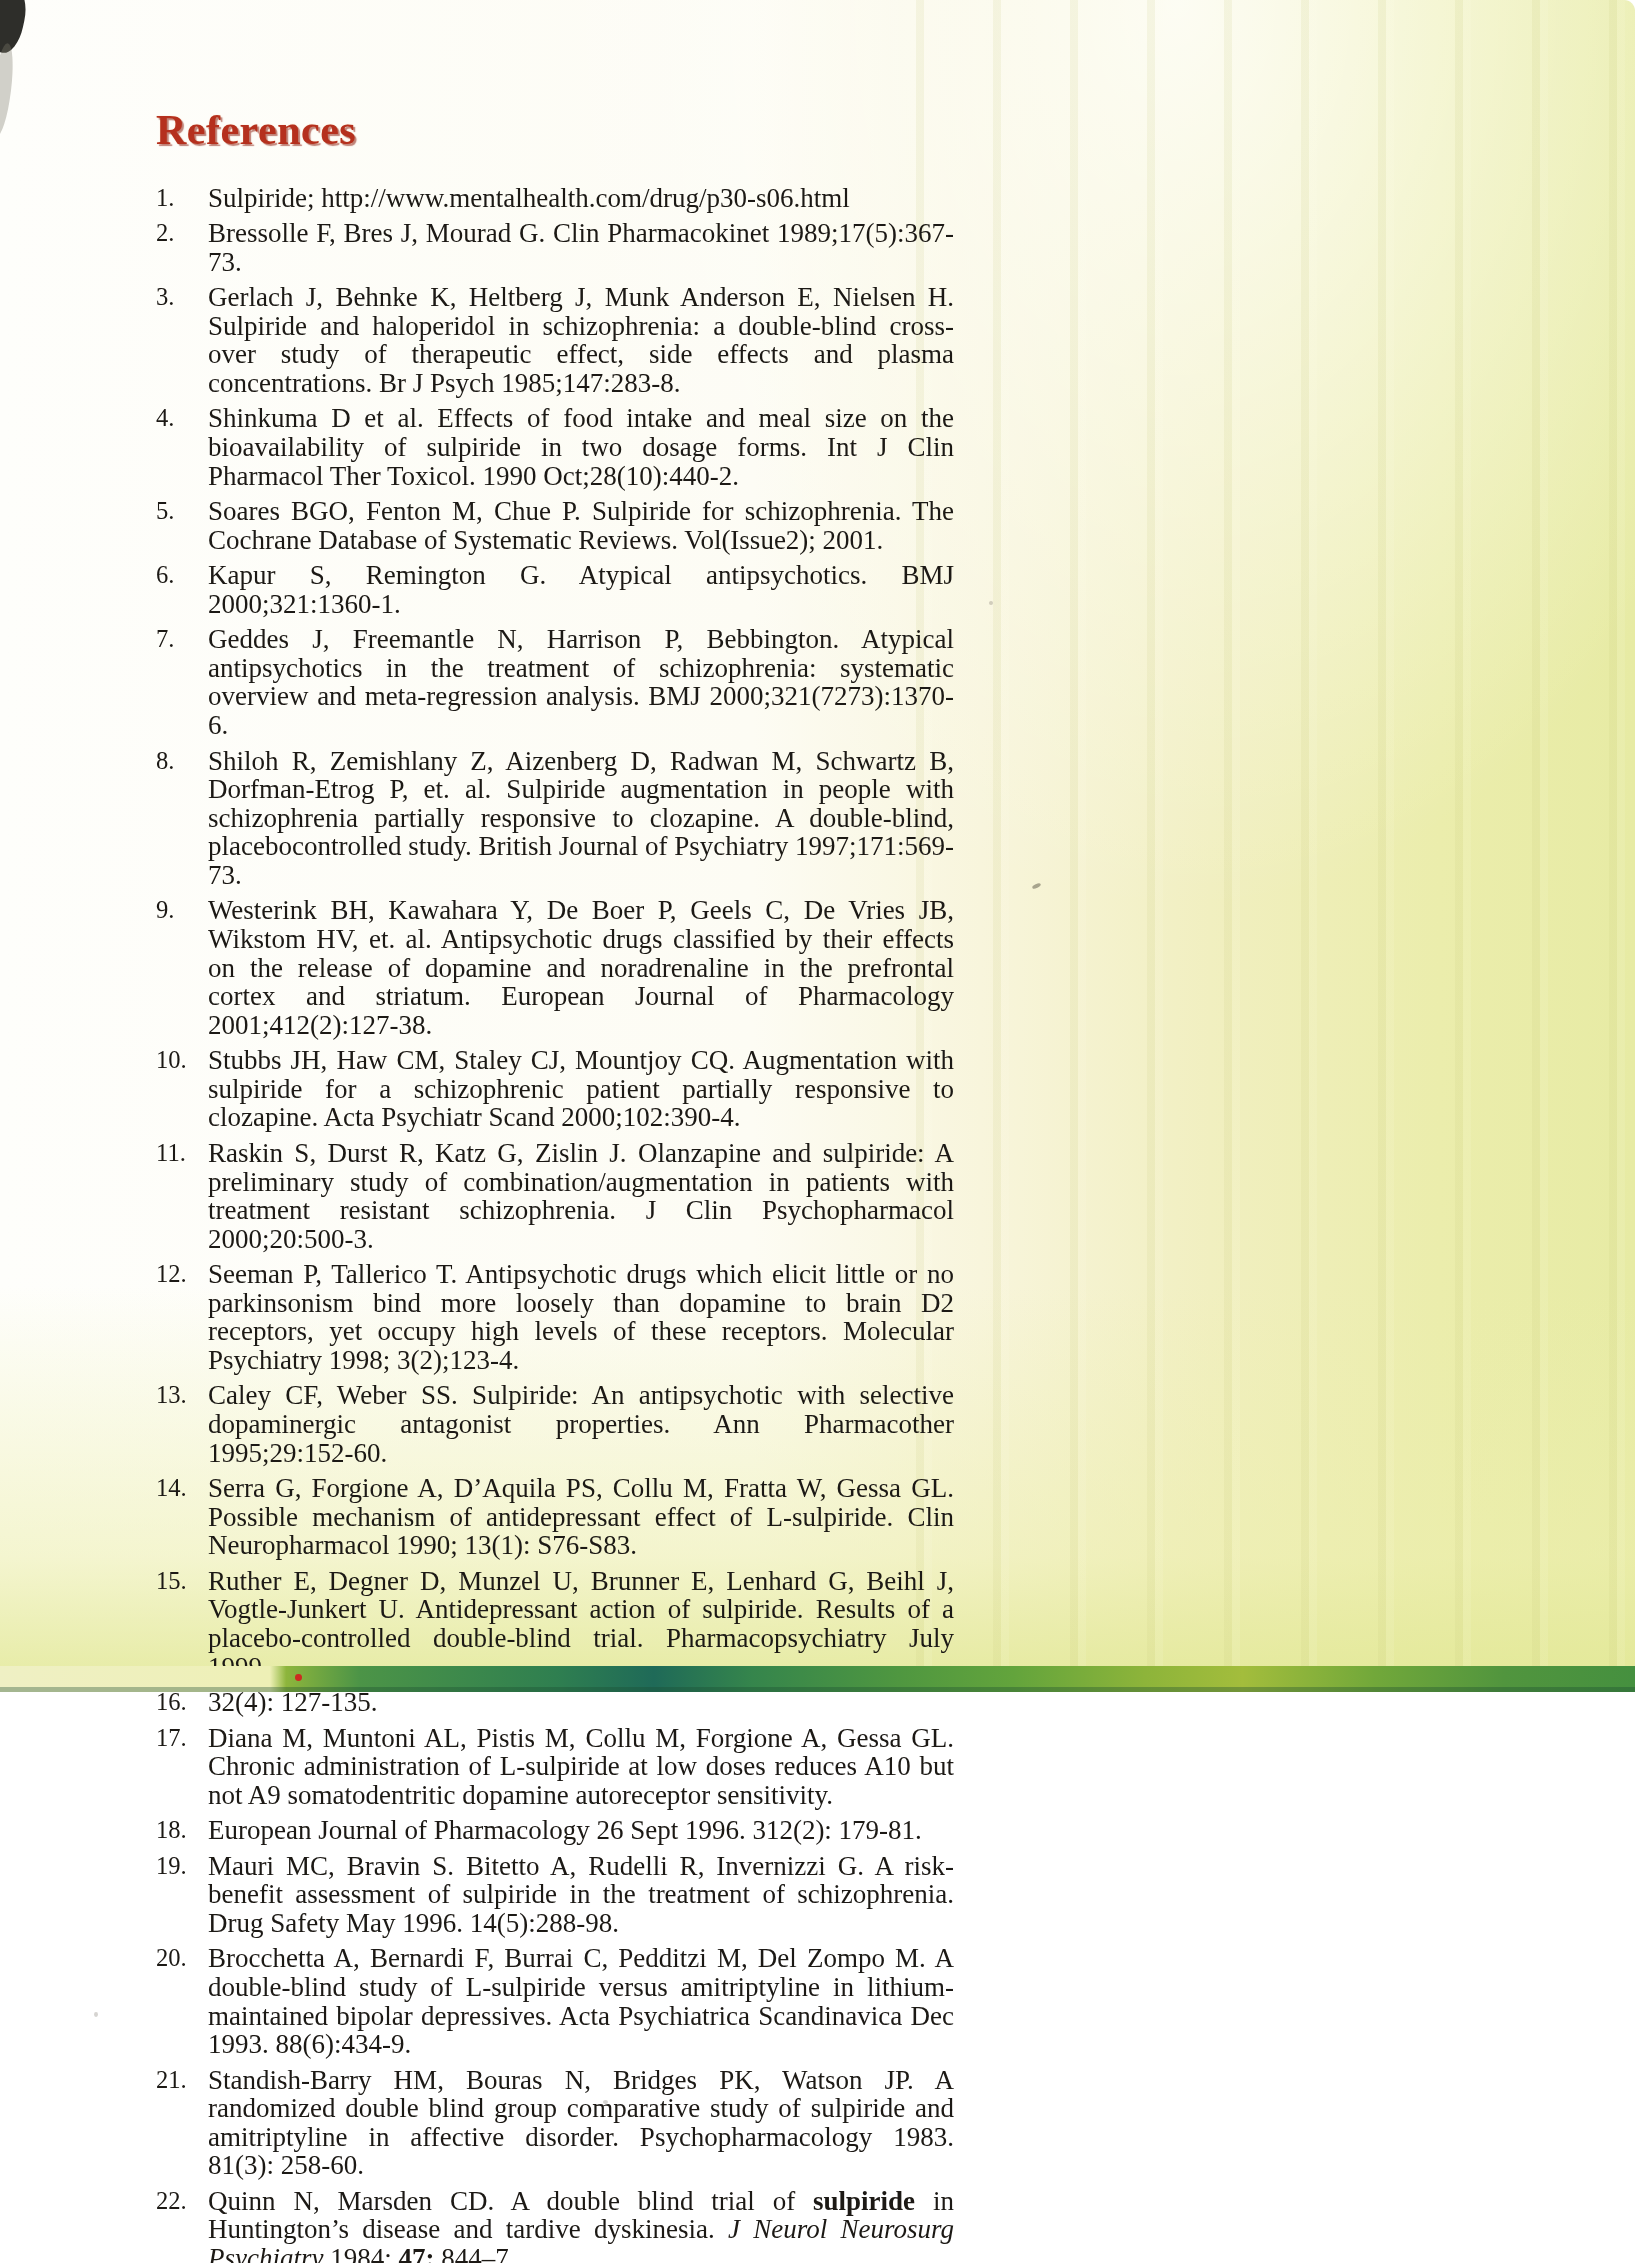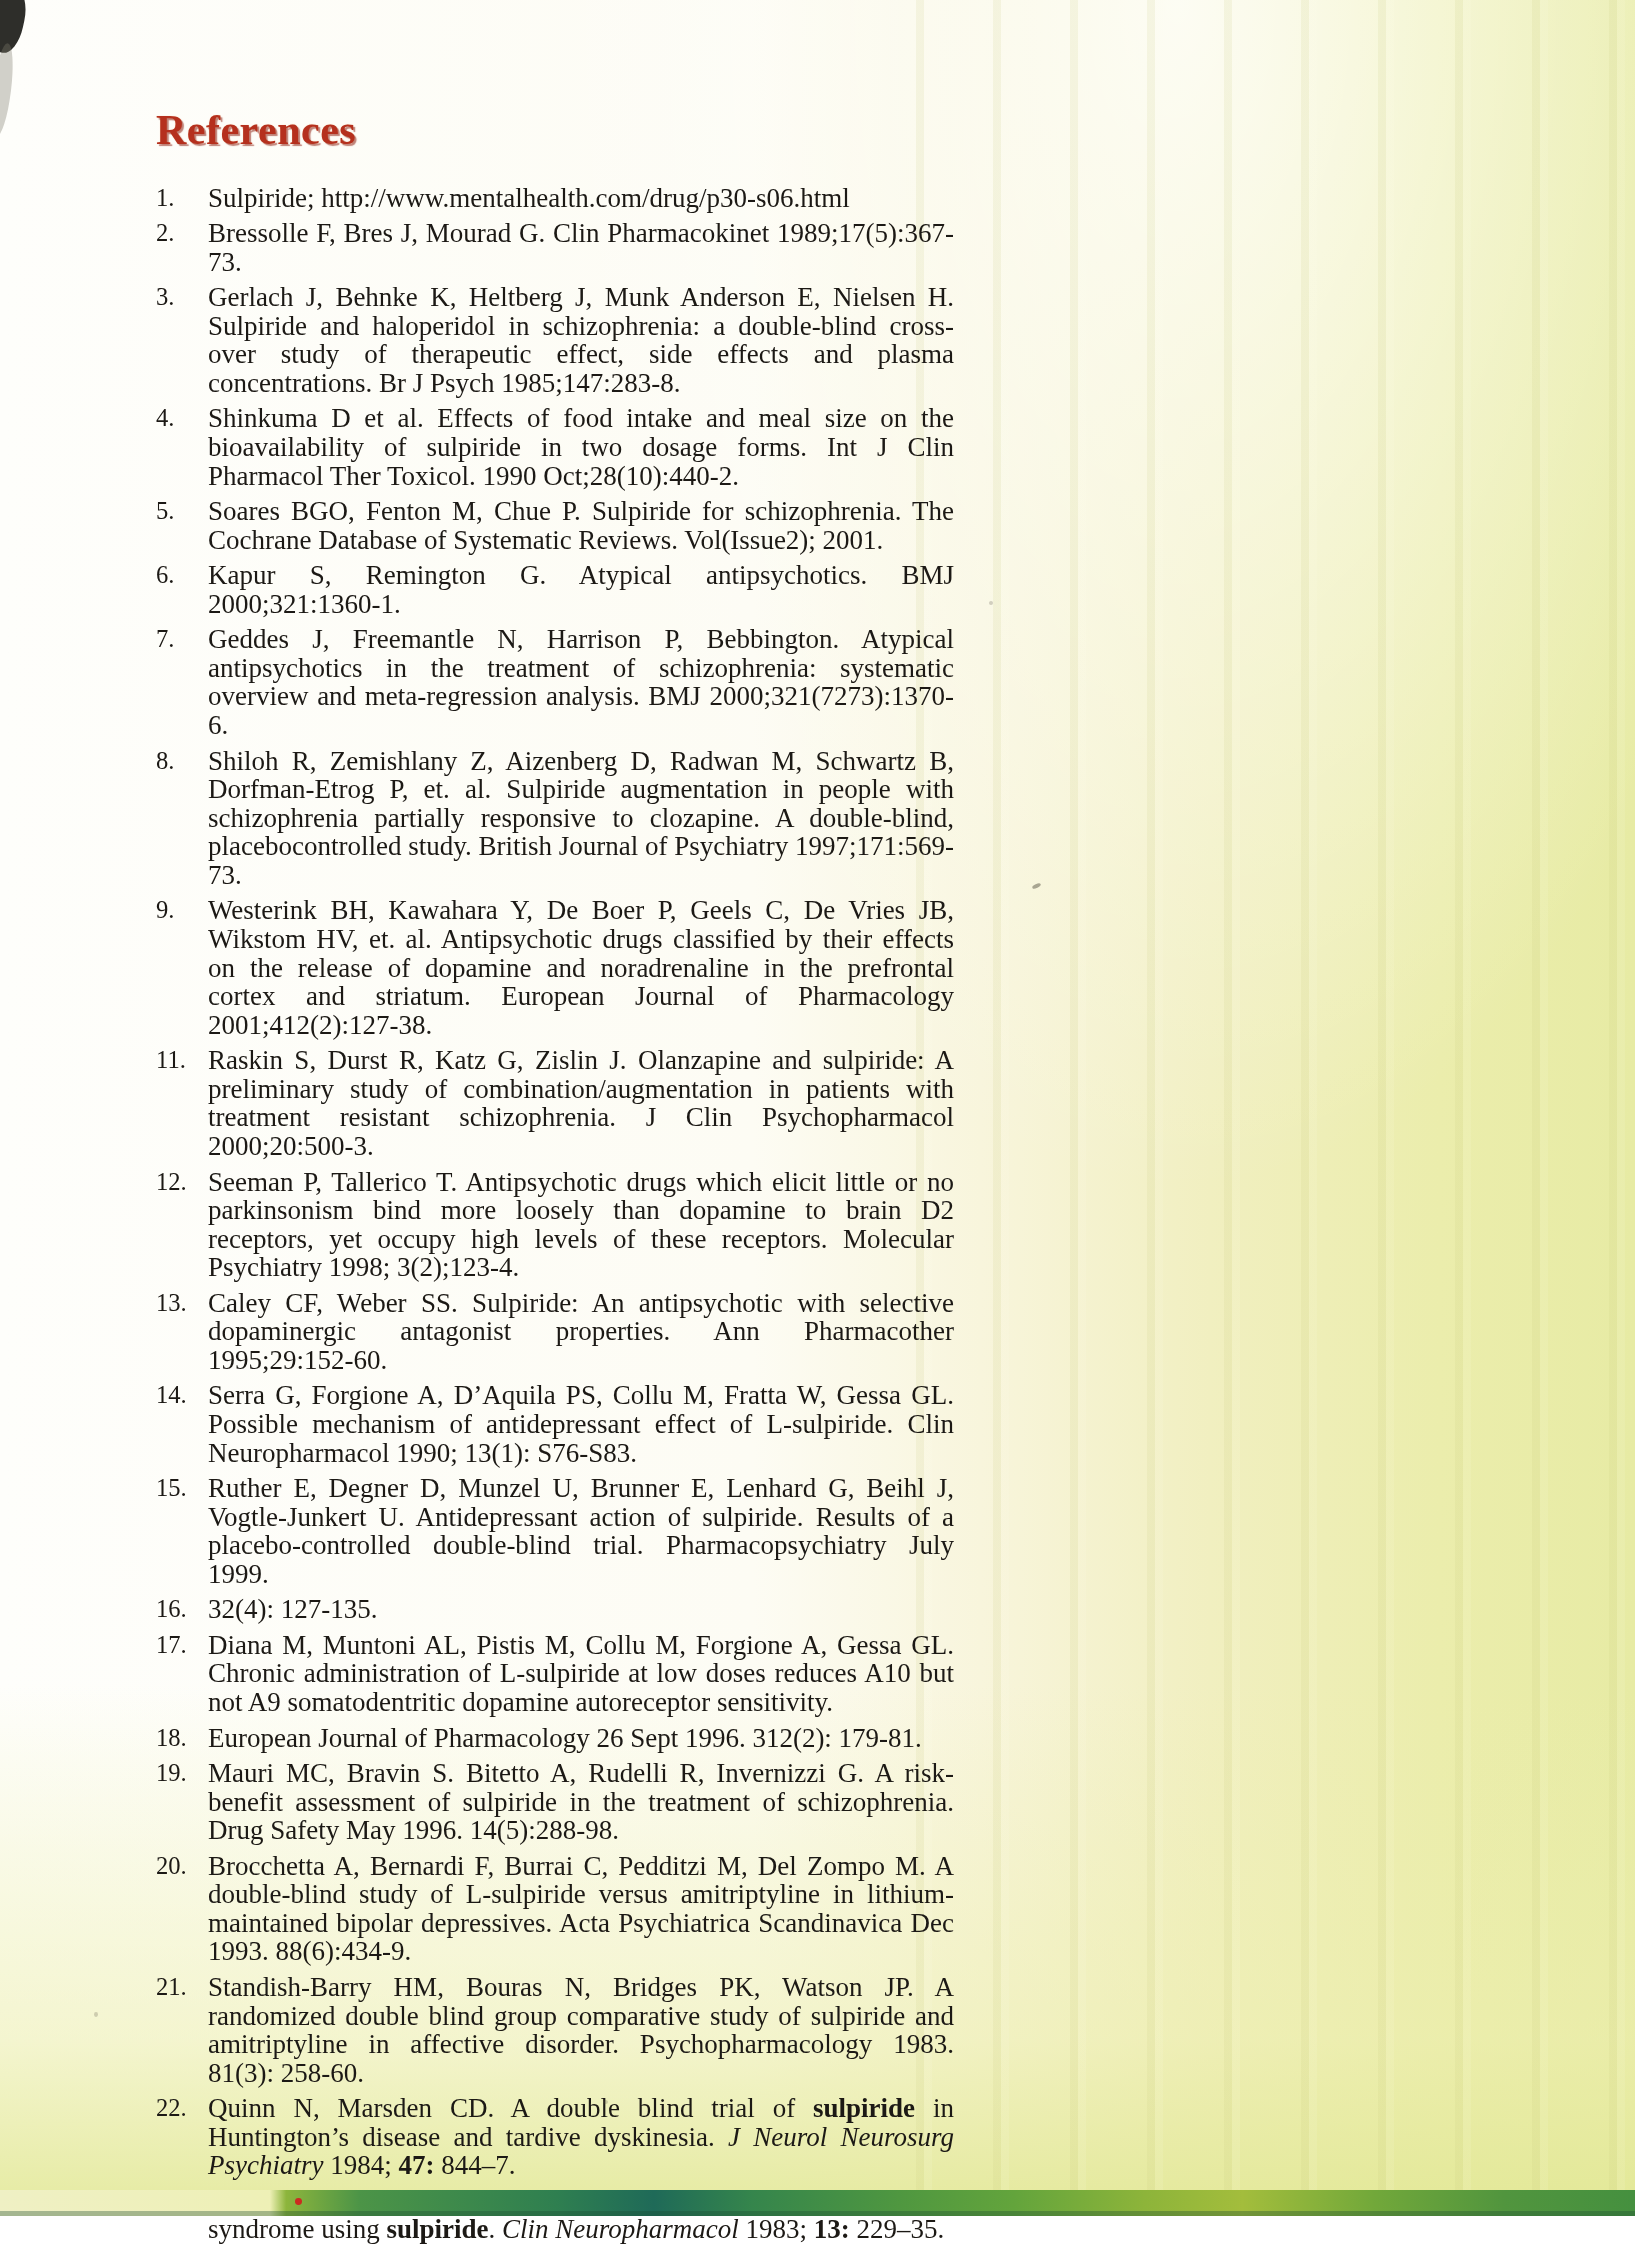--- a/index.html
+++ b/index.html
@@ -8,25 +8,26 @@
   }
   body {
     width: 1635px;
     height: 2264px;
     overflow: hidden;
     font-family: "Liberation Serif", "DejaVu Serif", serif;
   }
   .page {
     position: relative;
     width: 1635px;
-    height: 2216px;
+    height: 1692px;
     background:
       radial-gradient(ellipse at 72% 0%, rgba(255,255,252,0.85) 0%, rgba(255,255,252,0) 38%),
       linear-gradient(to bottom, rgba(244,242,200,0) 0%, rgba(244,242,200,0) 76%, rgba(236,238,172,0.55) 92%, rgba(226,232,150,0.9) 100%),
       linear-gradient(to right, #fefefb 0%, #fdfcf4 46%, #f8f5dc 60%, #f1efc0 74%, #ebedac 88%, #e7eba4 100%);
+    border-radius: 11px;
   }
   
   .streaks {
     position: absolute;
     top: 0; right: 0;
     width: 46%; height: 100%;
     background: repeating-linear-gradient(90deg,
       rgba(205,205,140,0) 0px, rgba(205,205,140,0) 33px,
       rgba(196,198,120,0.14) 33px, rgba(196,198,120,0.14) 41px,
       rgba(255,255,240,0.10) 41px, rgba(255,255,240,0.10) 49px,
@@ -174,20 +175,24 @@
   <li class="ref">
     <span class="num">8.</span>
     <span class="txt"><span>Shiloh R, Zemishlany Z, Aizenberg D, Radwan M, Schwartz B, Dorfman-Etrog P, et. al. Sulpiride augmentation in people with schizophrenia partially responsive to clozapine. A double-blind, placebocontrolled study. British Journal of Psychiatry 1997;171:569-73.</span></span>
   </li>
 
   <li class="ref">
     <span class="num">9.</span>
     <span class="txt"><span>Westerink BH, Kawahara Y, De Boer P, Geels C, De Vries JB, Wikstom HV, et. al. Antipsychotic drugs classified by their effects on the release of dopamine and noradrenaline in the prefrontal cortex and striatum. European Journal of Pharmacology 2001;412(2):127-38.</span></span>
   </li>
 
+  <li class="ref">
+    <span class="num">10.</span>
+    <span class="txt"><span>Stubbs JH, Haw CM, Staley CJ, Mountjoy CQ. Augmentation with sulpiride for a schizophrenic patient partially responsive to clozapine. Acta Psychiatr Scand 2000;102:390-4.</span></span>
+  </li>
 
   <li class="ref">
     <span class="num">11.</span>
     <span class="txt"><span>Raskin S, Durst R, Katz G, Zislin J. Olanzapine and sulpiride: A preliminary study of combination/augmentation in patients with treatment resistant schizophrenia. J Clin Psychopharmacol 2000;20:500-3.</span></span>
   </li>
 
   <li class="ref">
     <span class="num">12.</span>
     <span class="txt"><span>Seeman P, Tallerico T. Antipsychotic drugs which elicit little or no parkinsonism bind more loosely than dopamine to brain D2 receptors, yet occupy high levels of these receptors. Molecular Psychiatry 1998; 3(2);123-4.</span></span>
   </li>

